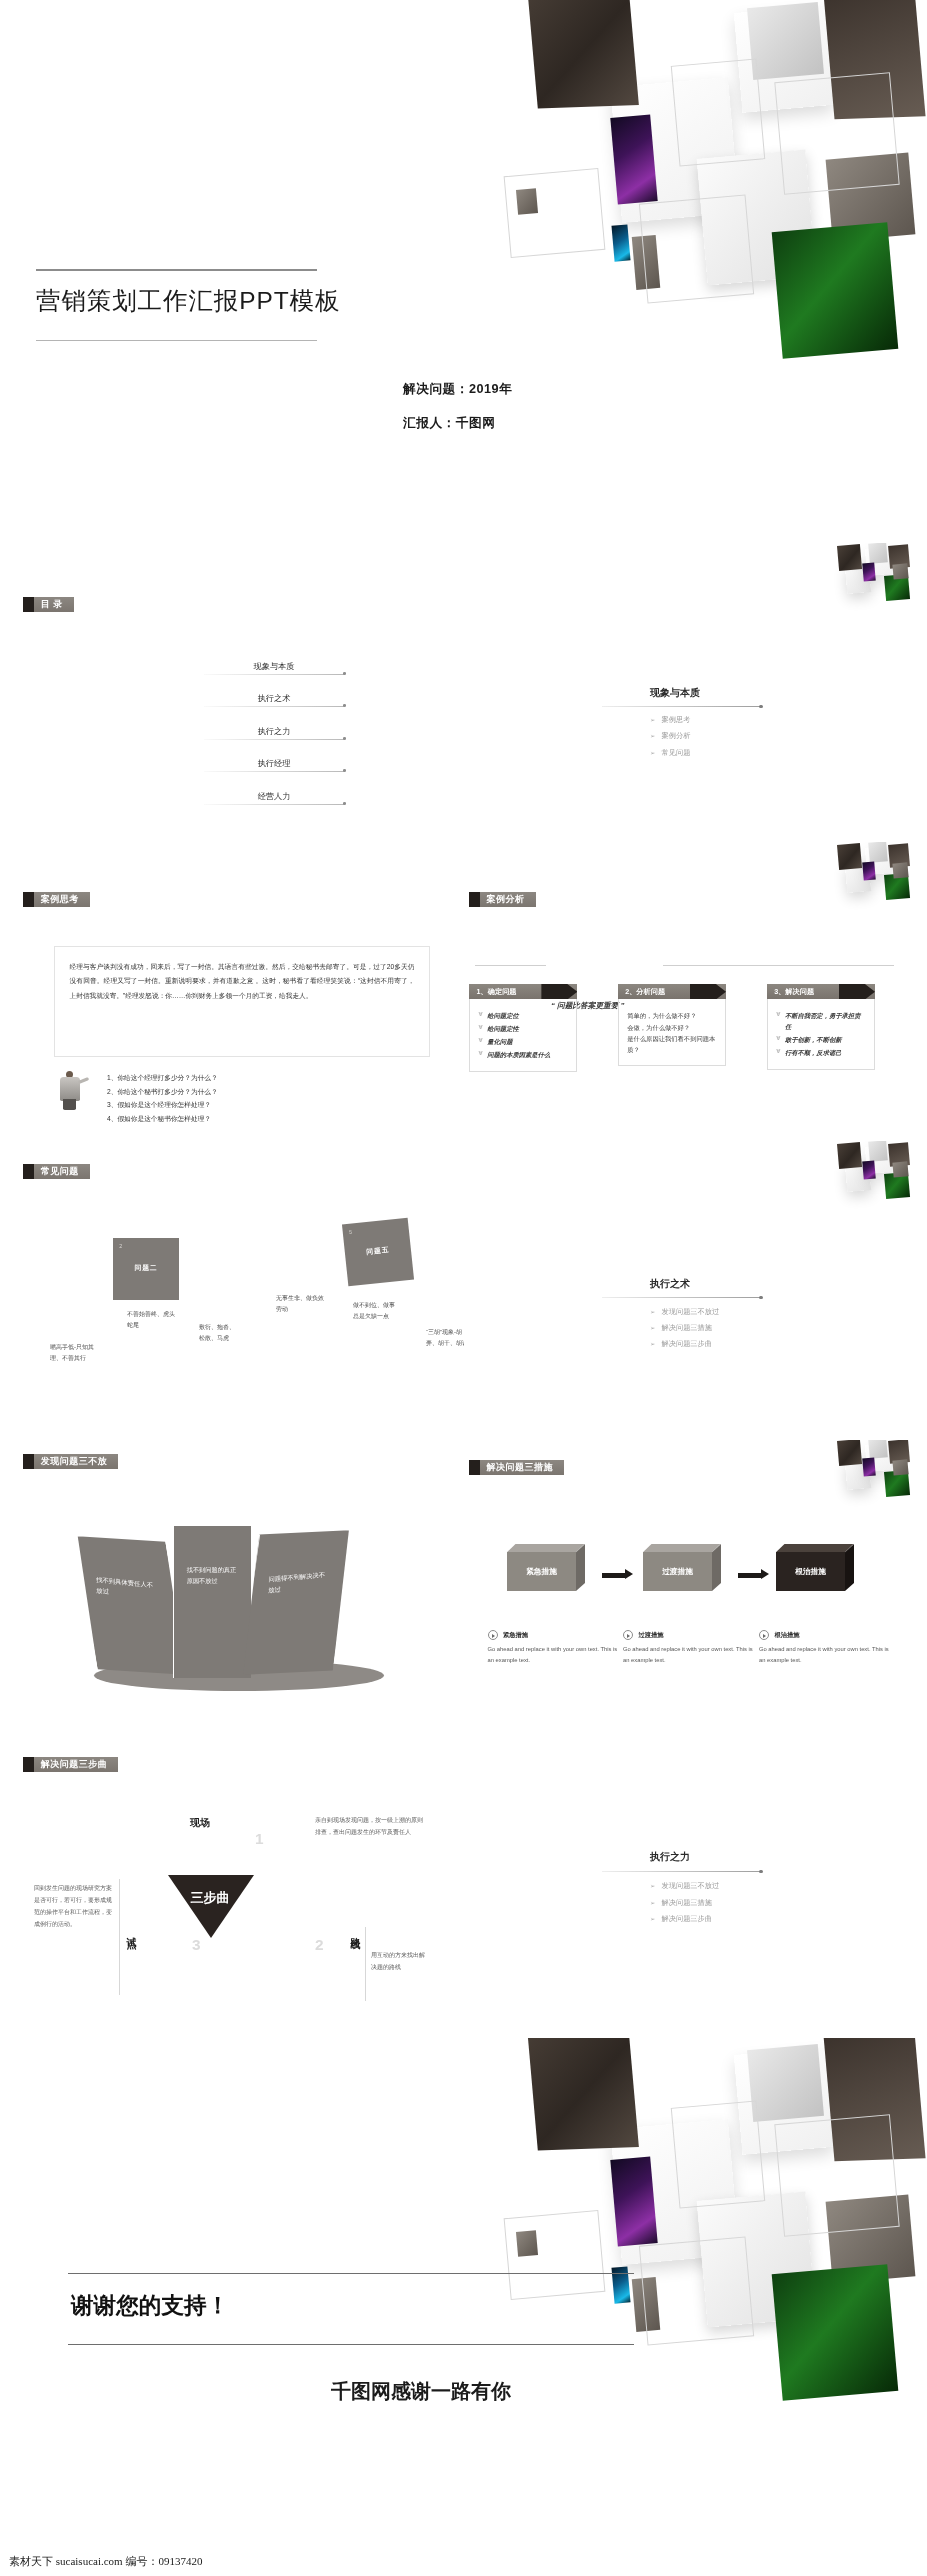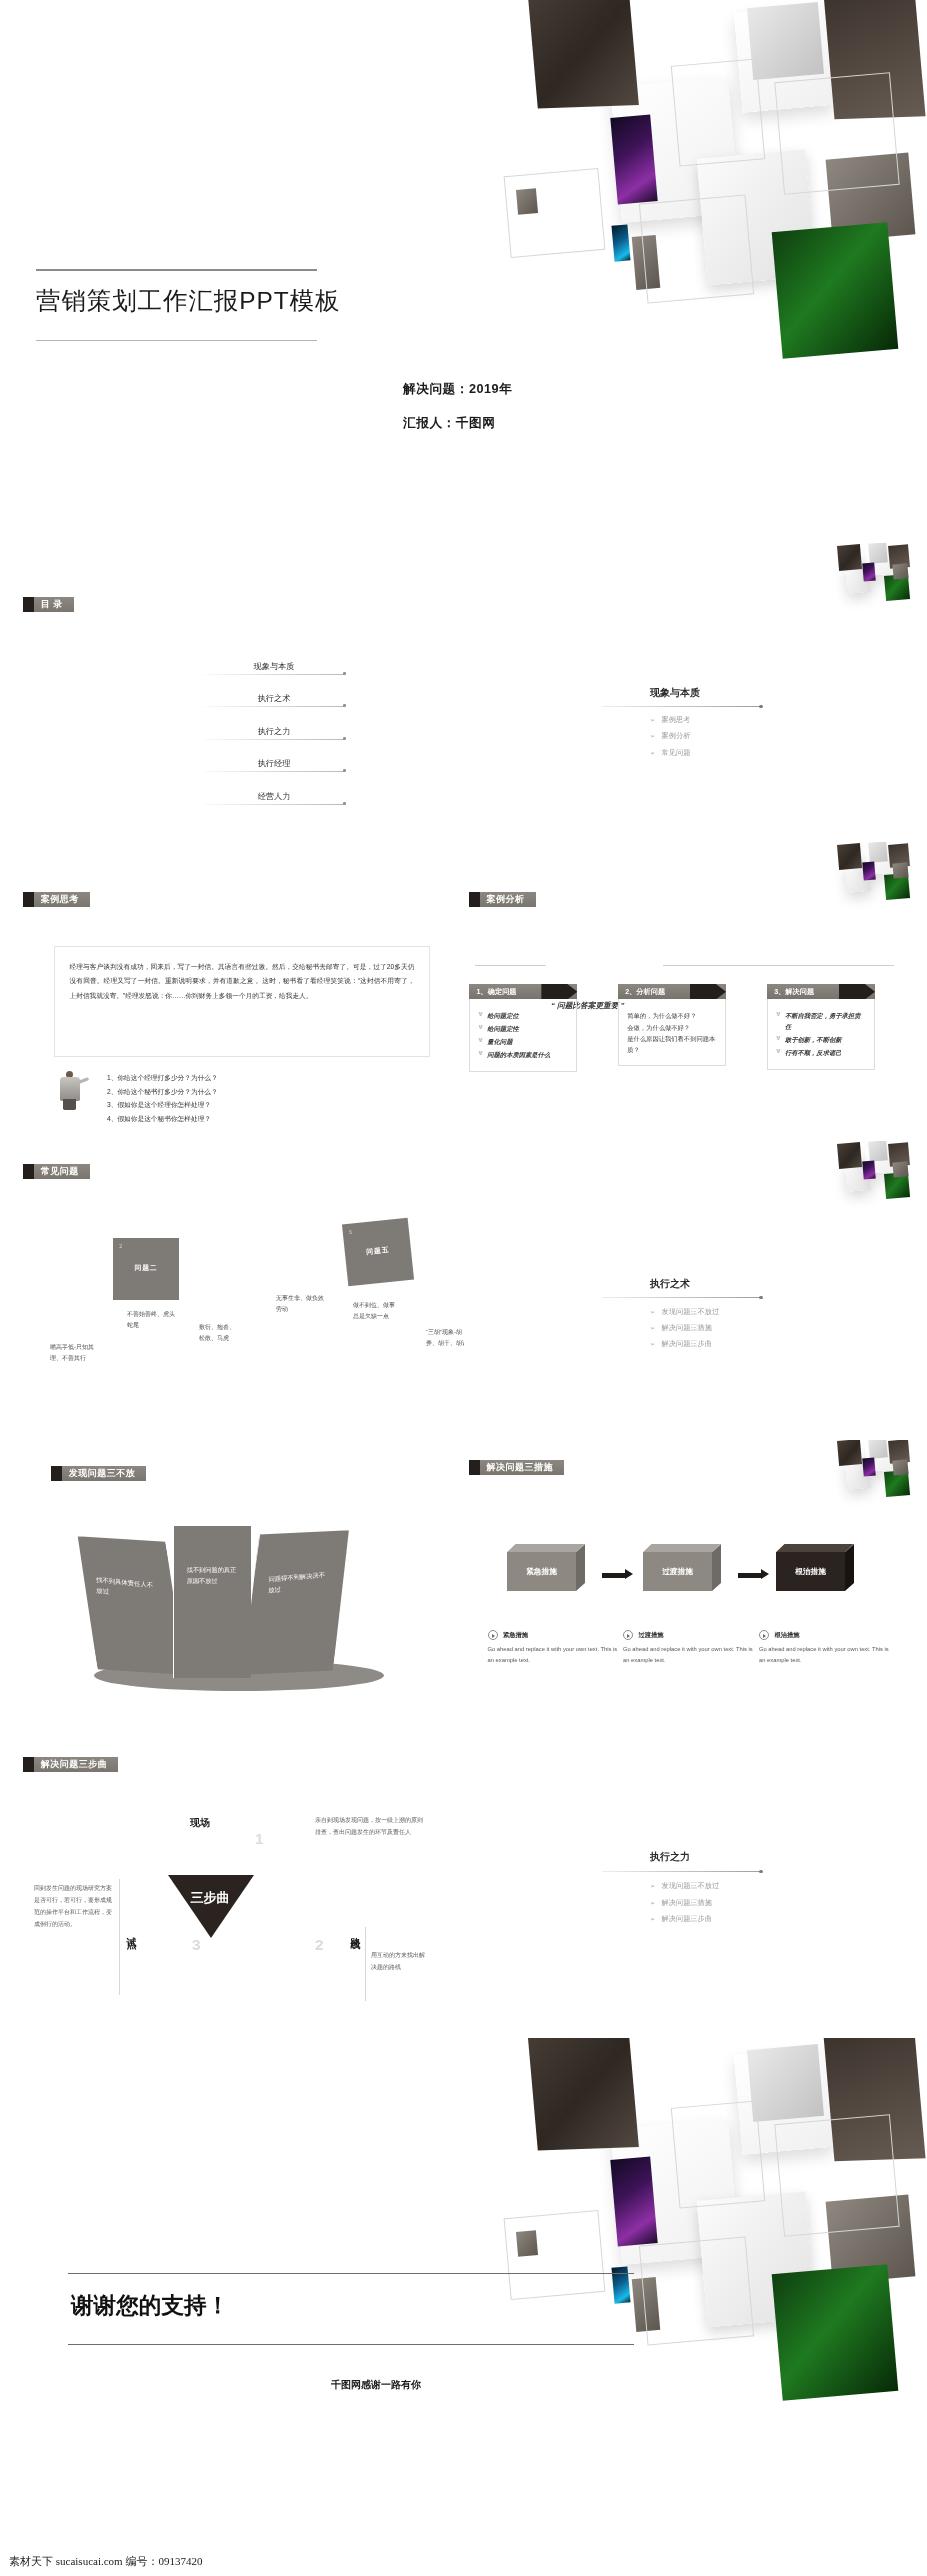--- a/index.html
+++ b/index.html
@@ -145,21 +145,21 @@
              line-height:1.15; text-align:center; }
   .step-big { position:absolute; font-size:10px; font-weight:bold; color:#1d1d1d; }
   .step-vert{ position:absolute; font-size:10px; font-weight:bold; color:#1d1d1d;
               writing-mode:vertical-rl; letter-spacing:1.8px; }
   .step-num { position:absolute; font-size:15.4px; font-weight:bold; color:#dcdcdc; }
   .step-p   { position:absolute; font-size:6px; line-height:2.0; color:#5a5a5a; }
   .vline    { position:absolute; width:0.9px; background:#d7d7d7; }
 
   
   .end-title { position:absolute; font-size:22.6px; font-weight:bold; color:#111; white-space:nowrap; }
-  .end-sub   { position:absolute; font-size:10px; font-weight:bold; color:#1b1b1b; white-space:nowrap; }
+  .end-sub   { position:absolute; font-size:20px; font-weight:bold; color:#1b1b1b; white-space:nowrap; }
   .end-rule  { position:absolute; height:1.4px; background:#6e6e6e; }
 
   
   .footer { position:absolute; left:9px; bottom:7.2px; font-size:11px; color:#1a1a1a;
             font-family:"Liberation Serif","DejaVu Serif",serif; white-space:nowrap; }
 </style>
 </head>
 <body>
 
 <div class="slide" data-name="slide-cover" style="left:0; top:0; width:928px; height:516px;">
@@ -408,21 +408,21 @@
   </div>
   <div class="div-bullet" data-name="divider-bullet-1" style="left:186px; top:182px;">
     <span class="ar" data-name="arrow-icon">➢</span><span data-name="bullet-label">解决问题三措施</span>
   </div>
   <div class="div-bullet" data-name="divider-bullet-2" style="left:186px; top:198px;">
     <span class="ar" data-name="arrow-icon">➢</span><span data-name="bullet-label">解决问题三步曲</span>
   </div>
 </div>
 
 <div class="slide" data-name="slide-three-not-let-go" style="left:0; top:1440px; width:464px; height:299px;">
-  <div class="chip" data-name="section-chip-three-not-let-go" style="left:22.6px; top:26px;margin-left:28px;">
+  <div class="chip" data-name="section-chip-three-not-let-go" style="left:22.6px; top:14px;">
     <div class="blk" data-name="chip-block"></div>
     <div class="bar" data-name="chip-bar">
       <span data-name="chip-label">发现问题三不放</span>
     </div>
   </div>
 
   <div class="fan-wrap" data-name="fan-diagram" style="left:72px; top:68px; width:344px; height:190px;">
     <div class="fan-base" data-name="fan-base-ellipse" style="left:22px; top:152px; width:290px; height:31px;"></div>
     <div class="fan-card" data-name="fan-card-0" style="left:14.5px; top:25px; width:89px; height:145px; transform:rotate(-10deg) skewY(7deg); clip-path:polygon(4% 0,100% 7%,96% 100%,0 93%);">
       <span class="t" data-name="fan-card-text" style="left:12.7px; top:43px; width:56px; transform:rotate(9deg);">找不到具体责任人不放过</span>

